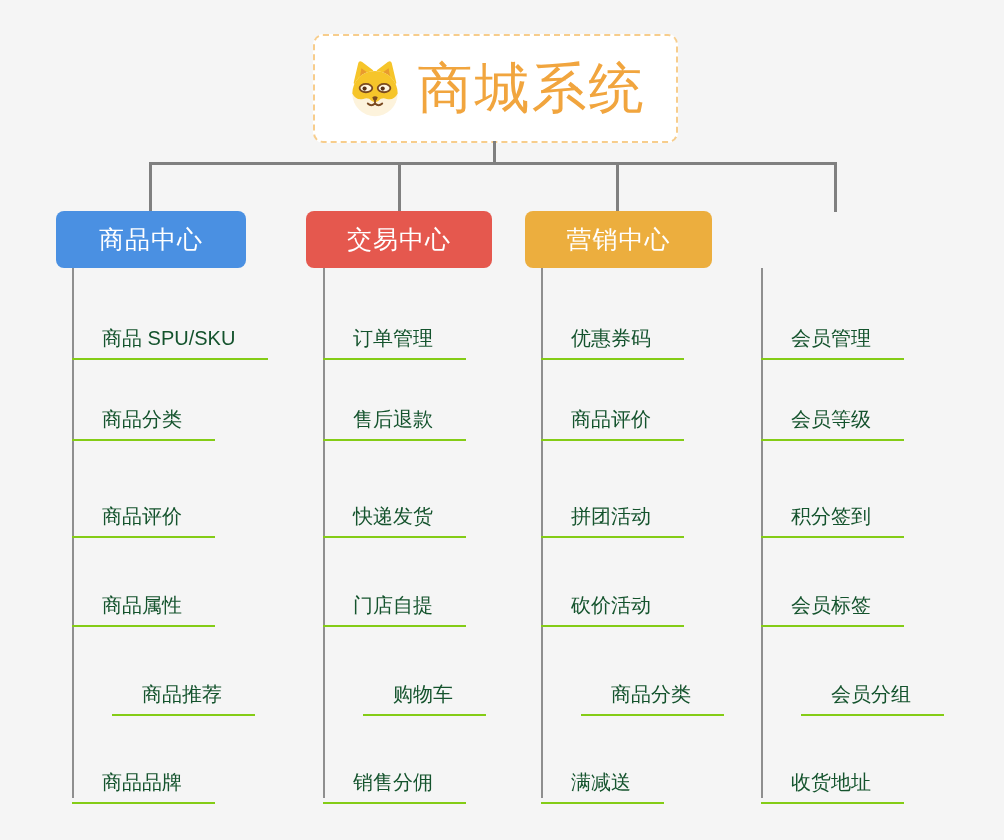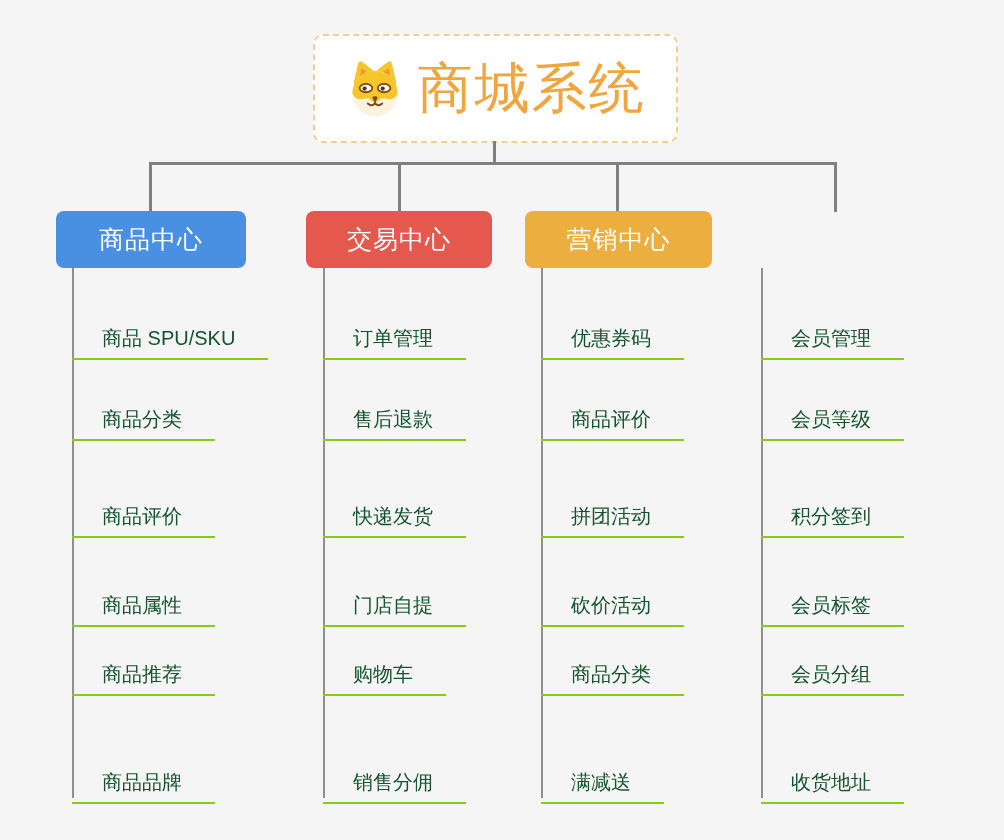--- a/index.html
+++ b/index.html
@@ -64,21 +64,21 @@
   .leaf {
     position:absolute; left:0;
     height:36px;
     padding:0 33px 6px 30px;
     border-bottom:2px solid #84cc16;
     display:flex; align-items:flex-end;
     font-size:20px; color:#14532d;
     white-space:nowrap; cursor:default;
   }
   .r0 { top:48px; }  .r1 { top:129px; } .r2 { top:226px; }
-  .r3 { top:315px; } .r4 { top:384px; } .r5 { top:492px; }
+  .r3 { top:315px; } .r4 { top:404px;margin-left:40px; } .r5 { top:492px; }
 </style>
 </head>
 <body>
 
 <div class="canvas">
 
   <div class="root-node">
     <span class="dog">
       <svg viewBox="0 0 64 64" width="58" height="58" aria-hidden="true">
 

